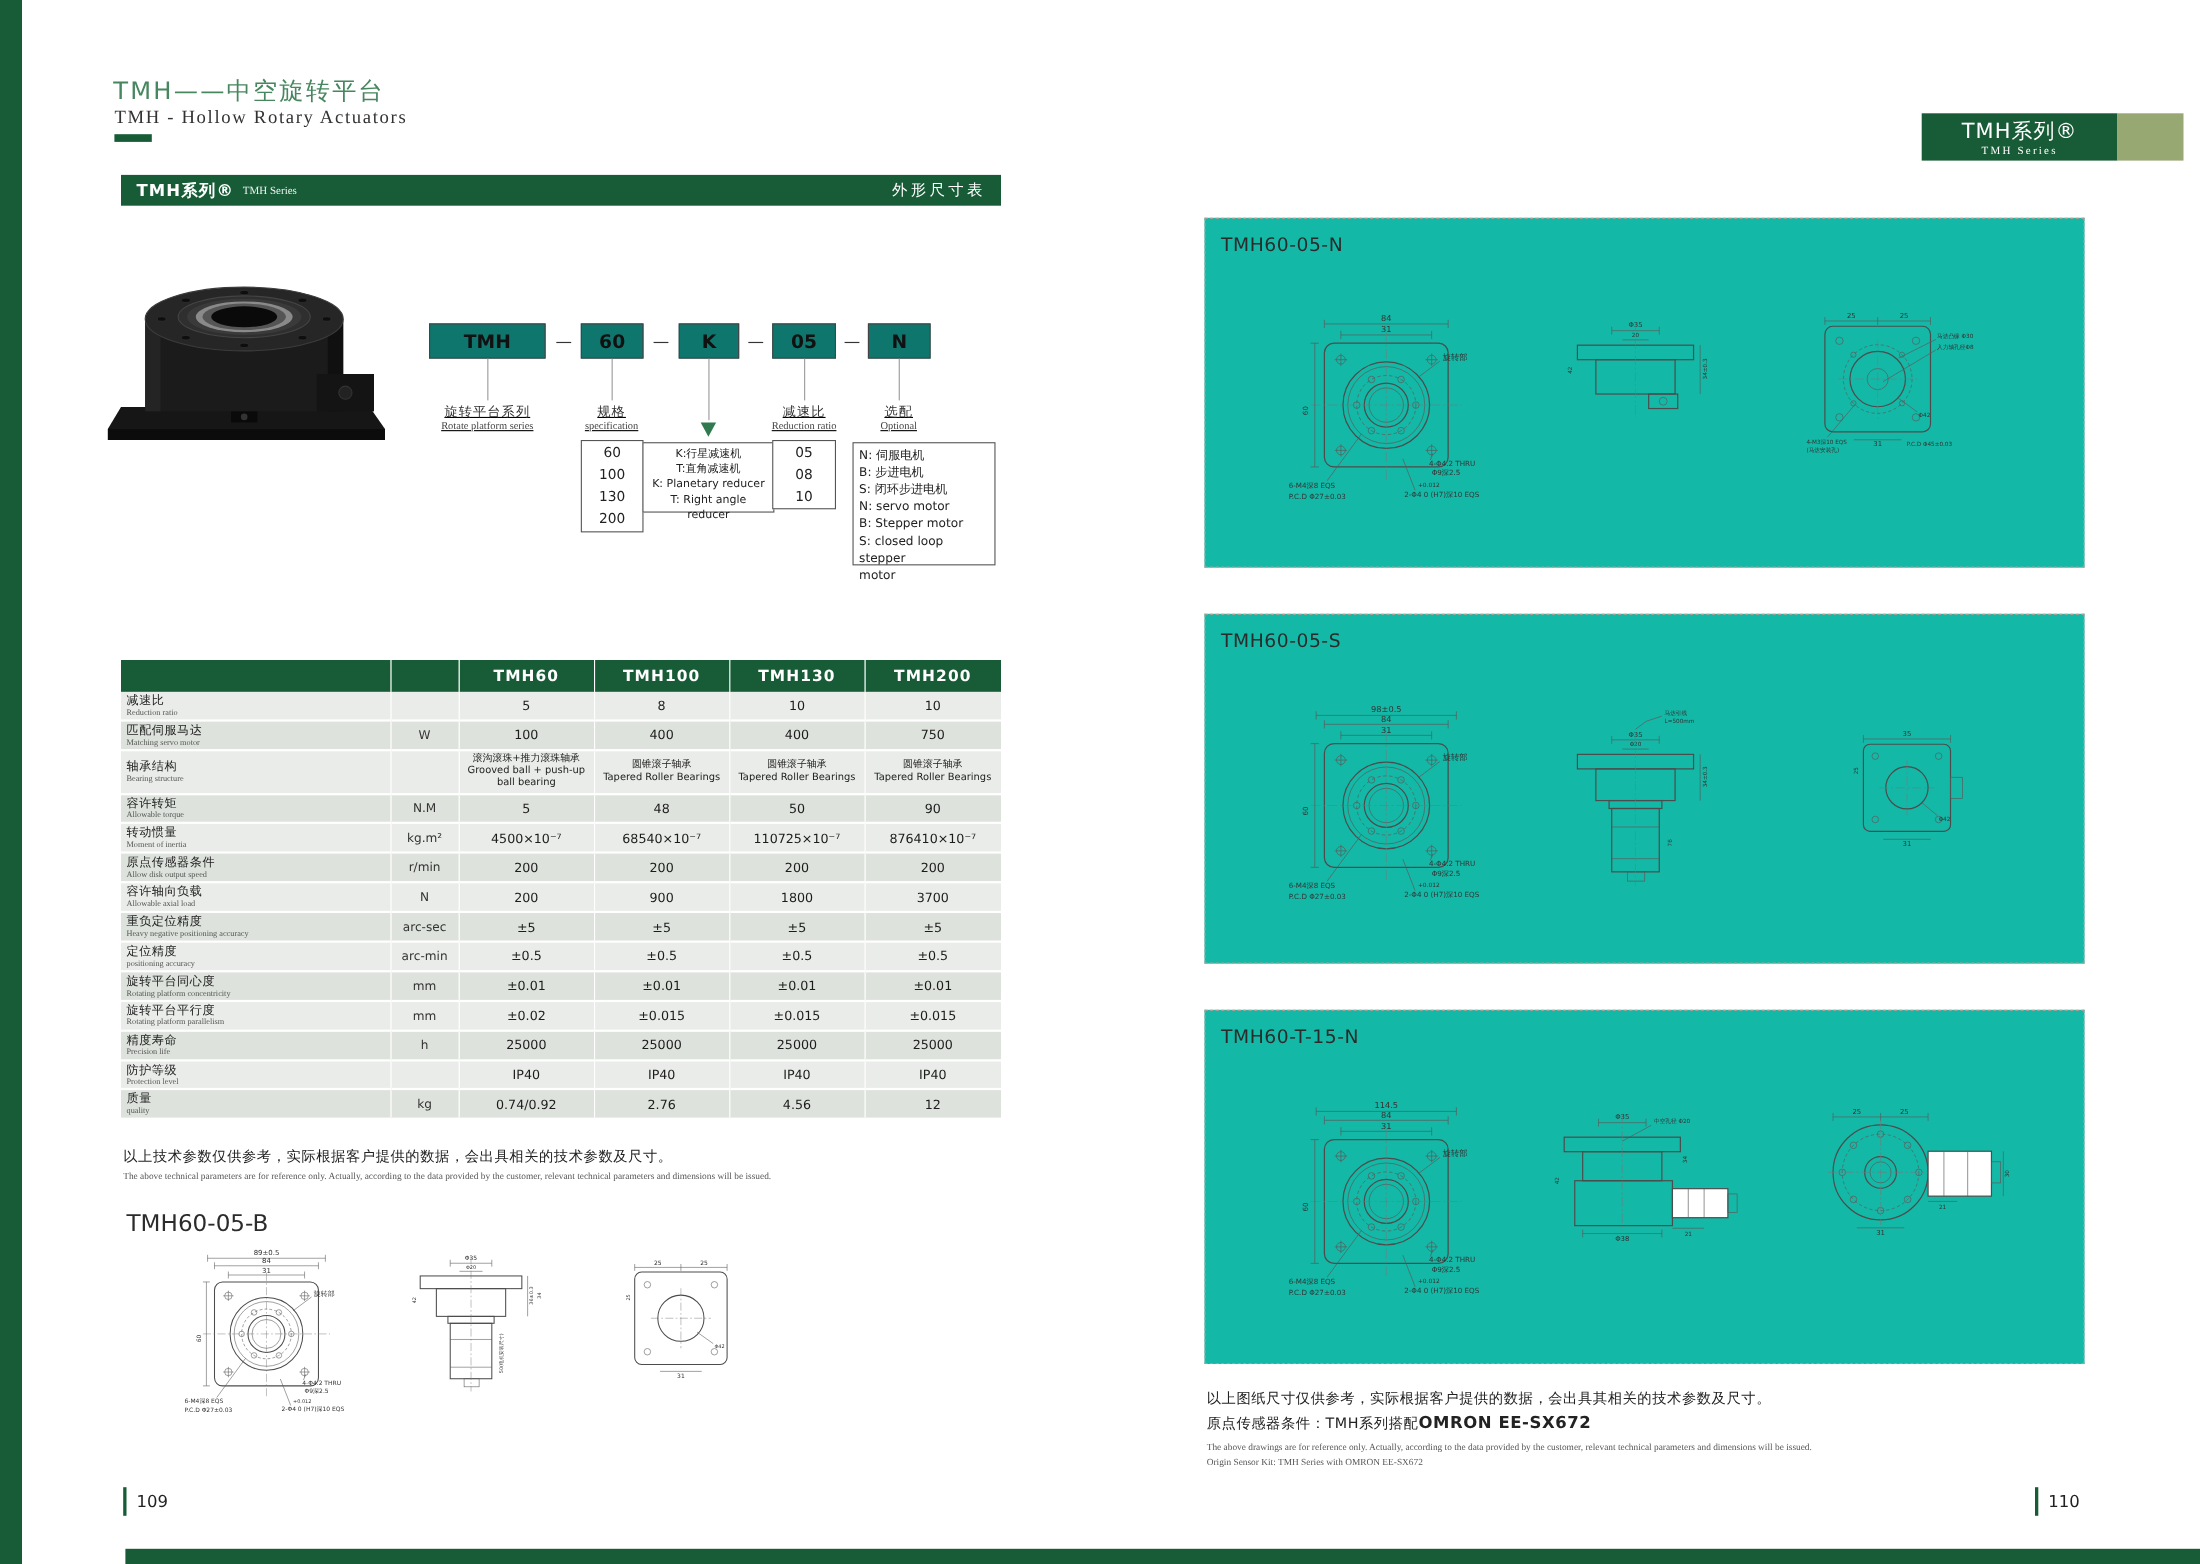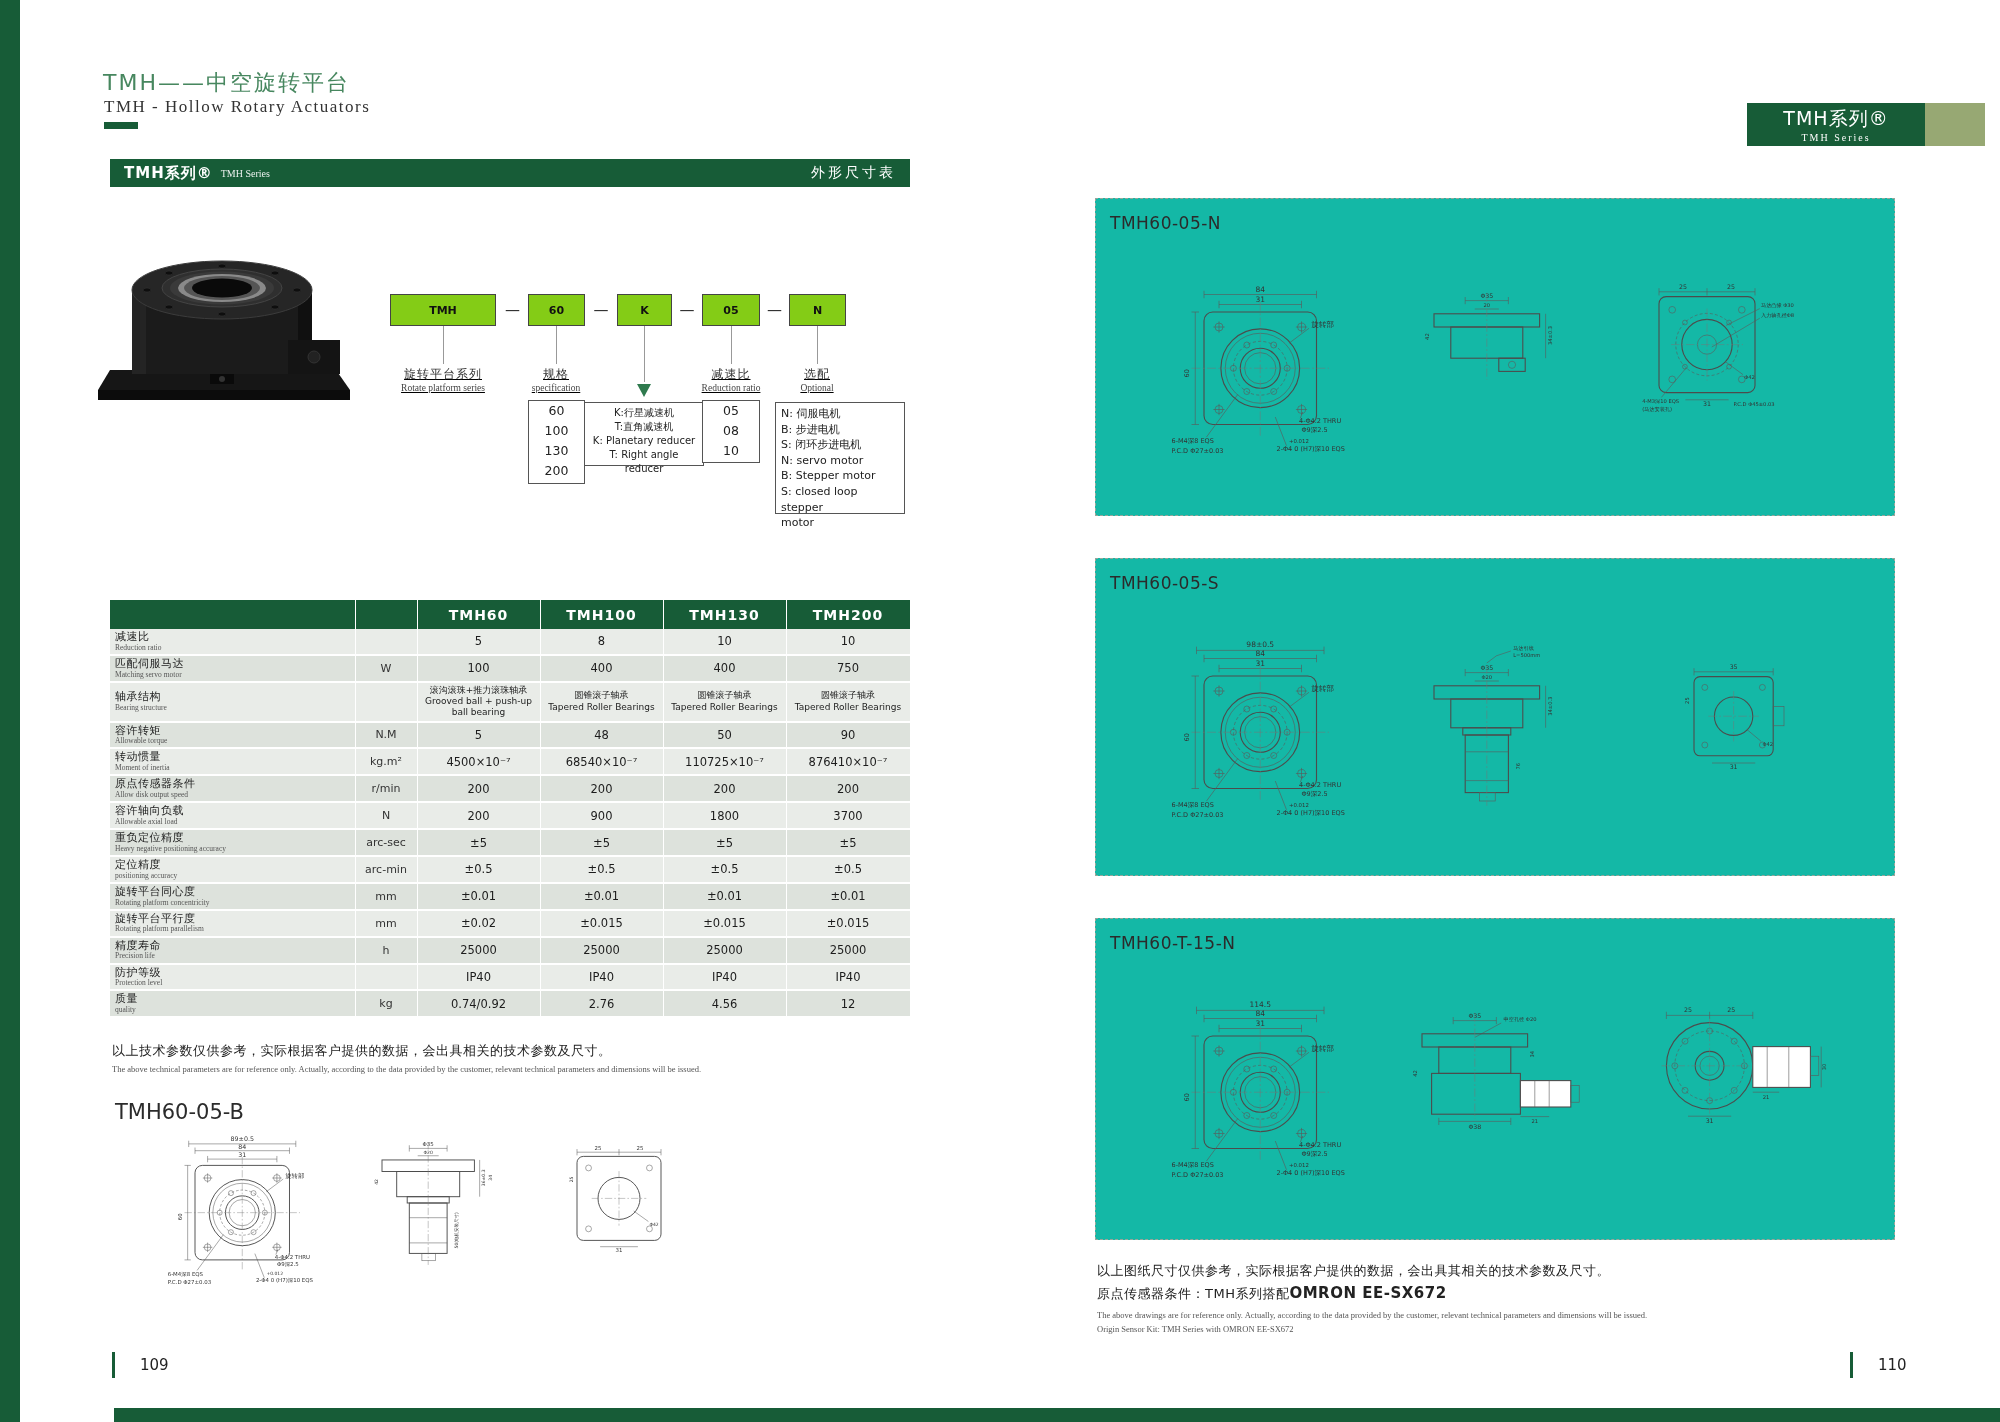--- a/index.html
+++ b/index.html
@@ -15,22 +15,22 @@
   .title-accent{left:104px;top:122px;width:34px;height:7px;background:#175c37;}
   .corner-badge{left:1747px;top:103px;width:178px;height:43px;background:#175c37;color:#fff;text-align:center;}
   .corner-cn{font-size:19px;letter-spacing:1px;margin-top:3px;}
   .corner-en{font-size:10px;letter-spacing:2px;font-family:"Liberation Serif",serif;}
   .corner-olive{left:1925px;top:103px;width:60px;height:43px;background:#97a873;}
   .banner{left:110px;top:159px;width:800px;height:28px;background:#175c37;color:#fff;display:flex;align-items:center;padding:0 14px;box-sizing:border-box;}
   .banner-cn{font-size:15px;font-weight:bold;letter-spacing:1px;}
   .banner-en{font-size:10px;margin-left:8px;opacity:.92;font-family:"Liberation Serif",serif;}
   .banner-right{margin-left:auto;font-size:14px;letter-spacing:3px;}
   
-  .mc-box{top:294px;height:32px;line-height:32px;border:1.2px solid #444;background:#84cc16;text-align:center;
-          font-size:11px;font-weight:bold;color:#111;box-sizing:border-box;}
+  .mc-box{top:294px;height:32px;line-height:32px;border:1.2px solid #444;background:#0f766e;text-align:center;
+          font-size:17px;font-weight:bold;color:#111;box-sizing:border-box;}
   .mc-dash{top:294px;height:32px;line-height:32px;text-align:center;font-size:15px;color:#333;}
   .vline{width:1px;background:#999;}
   .mc-label{text-align:center;text-decoration:underline;}
   .mc-label-cn{font-size:12px;color:#333;letter-spacing:1px;}
   .mc-label-en{font-size:9.5px;color:#444;font-family:"Liberation Serif",serif;}
   .mc-arrow{width:0;height:0;border-left:7px solid transparent;border-right:7px solid transparent;border-top:13px solid #2f7a4e;}
   .opt-box{border:1px solid #555;background:#fff;box-sizing:border-box;}
   .opt{height:20px;line-height:20px;font-size:12.5px;text-align:center;color:#222;}
   .multi-box{border:1px solid #555;background:#fff;box-sizing:border-box;white-space:pre-line;
              font-size:10px;line-height:1.4;color:#222;padding:3px 5px;text-align:center;}
@@ -59,21 +59,21 @@
   .d5{font-size:5.2px;}
   .d45{font-size:4.3px;}
   .mid{text-anchor:middle;}
   .ln{fill:none;stroke:#4c4c4c;stroke-width:.9;}
   .lnw{fill:#fff;stroke:#4c4c4c;stroke-width:.9;}
   .lnt{fill:none;stroke:#5a5a5a;stroke-width:.5;}
   .dash{stroke-dasharray:2.5 1.8;}
   .cl{fill:none;stroke:#777;stroke-width:.4;stroke-dasharray:7 2 1.5 2;}
   
   .pg-tick{width:3px;height:26px;background:#175c37;}
-  .pg-num{font-size:15px;color:#222;margin-left:16px;}
+  .pg-num{font-size:15px;color:#222;}
 </style>
 </head>
 <body>
 
 <div class="canvas">
 
   <svg width="0" height="0" style="position:absolute" aria-hidden="true">
     <defs>
       <g id="fv">
         <line x1="20" y1="14" x2="110" y2="14" class="lnt"></line>

